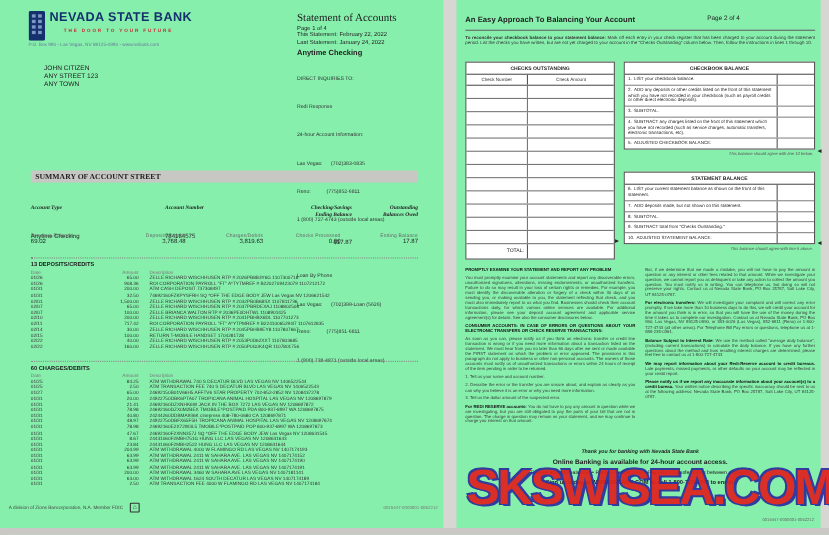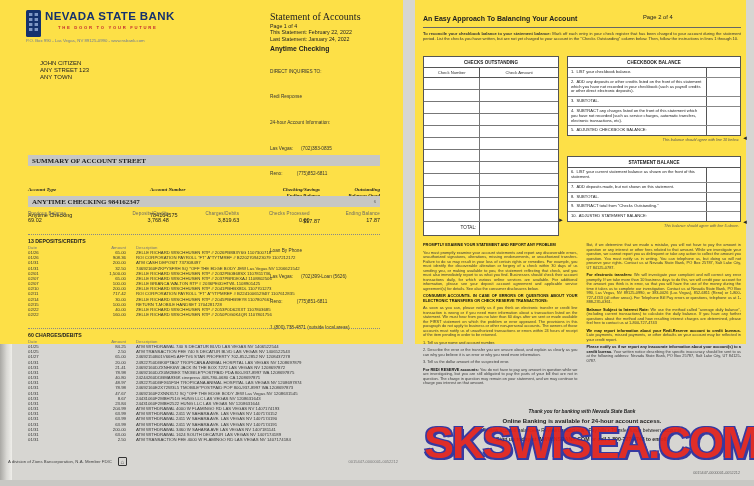--- a/index.html
+++ b/index.html
@@ -1,20 +1,20 @@
 <!DOCTYPE html>
 <html><head>
 <meta charset="utf-8">
 <style>
   * { margin:0; padding:0; box-sizing:border-box; }
   html,body { width:754px; height:486px; }
   body { font-family:"Liberation Sans", sans-serif; background:#b9b8b4; color:#222; }
   .canvas { position:relative; width:754px; height:486px; background:#d7d6d2; overflow:hidden; }
   .abs { position:absolute; }
-  .page { position:absolute; top:0; height:344px; background:#fde047; }
+  .page { position:absolute; top:0; height:480px; background:#86efac; }
   .page-left { left:0; width:403px; }
   .gutter { left:403px; top:0; width:12px; height:480px; background:linear-gradient(90deg,#a9a8a4,#d9d8d4 55%,#efeeea); }
   .page-right { left:415px; width:331px; }
   .edge-right { left:746px; top:0; width:8px; height:480px; background:#c4c3bf; }
   .bottom-strip { left:0; top:480px; width:754px; height:6px; background:#c9c8c4; }
 
   
   .lp-bankname { left:45px; top:10px; font-size:11.5px; font-weight:bold; color:#14316e; letter-spacing:.4px; }
   .lp-tagline { left:58px; top:25px; font-size:4.2px; font-weight:bold; color:#c4272e; letter-spacing:1.7px; }
   .lp-po { left:26px; top:38px; font-size:4.3px; color:#68789a; }
@@ -180,24 +180,20 @@
 Ending Balance</div>
         <div class="val">$17.87</div>
       </div>
       <div class="sum-col sum-c4">
         <div class="hdr">Outstanding
 Balances Owed</div>
         <div class="val"></div>
       </div>
     </div>
 
-    <div class="abs gray-bar bar2">
-      <span>ANYTIME CHECKING 984162347</span>
-      <span class="bar-right">6</span>
-    </div>
 
     <div class="abs stats-row">
   <div class="stat-col">
     <div class="lbl">Previous Balance</div>
     <div class="val">69.02</div>
   </div>
 
   <div class="stat-col">
     <div class="lbl">Deposits/Credits</div>
     <div class="val">3,768.48</div>

